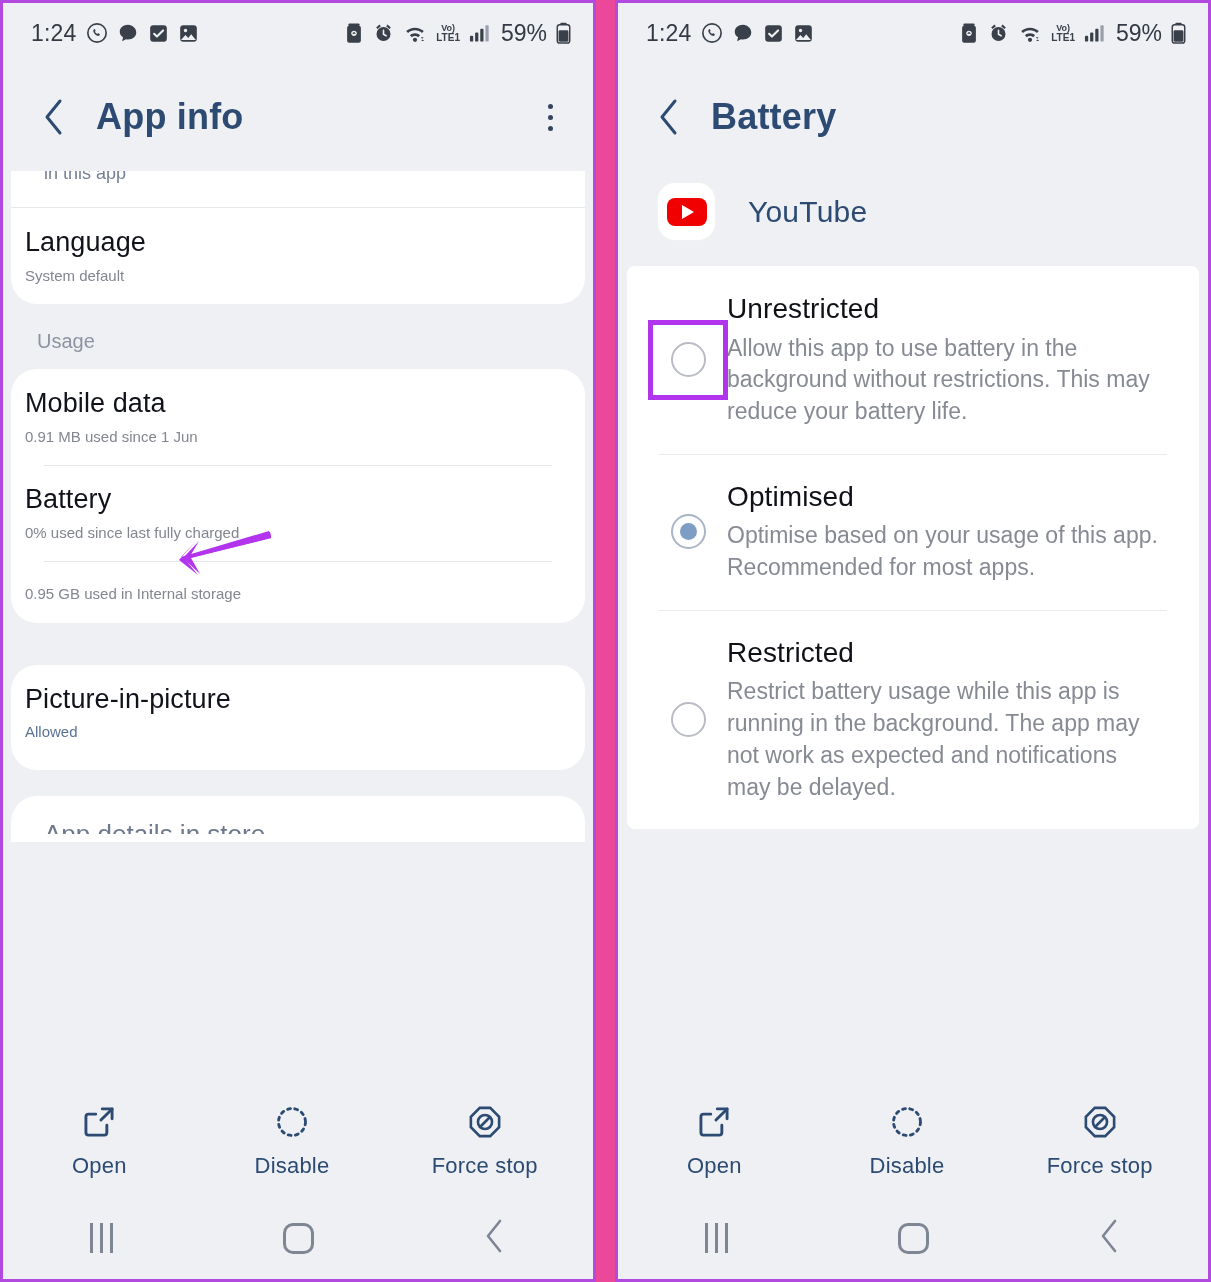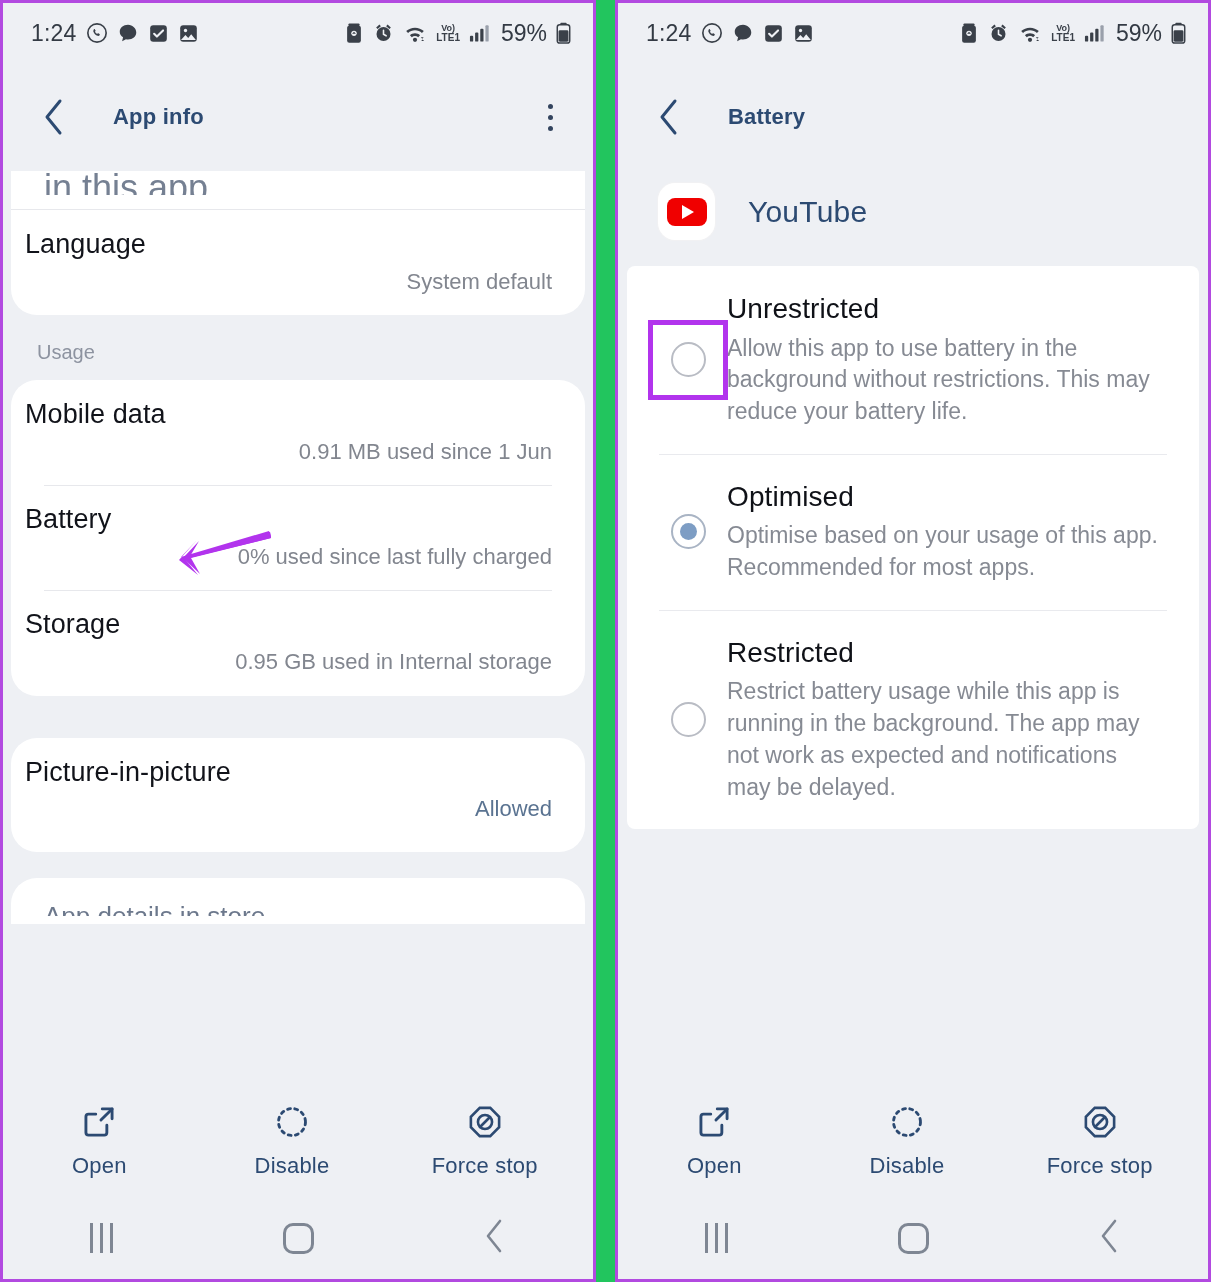--- a/index.html
+++ b/index.html
@@ -6,21 +6,21 @@
   html, body {
     width: 1211px; height: 1282px;
     background: #eceef3;
     font-family: "Liberation Sans", sans-serif;
     overflow: hidden;
   }
   .stage {
     position: relative;
     width: 1211px; height: 1282px;
     display: flex;
-    background: #22c55e;
+    background: #ec4899;
   }
 
   
   .phone {
     position: relative;
     height: 1282px;
     background: #eef0f4;
     border: 3px solid #b24ae0;
     overflow: hidden;
     flex: 0 0 auto;
@@ -48,24 +48,24 @@
     display: flex;
     align-items: center;
     padding: 0 26px 0 34px;
   }
   .back-chevron {
     width: 34px; height: 42px; flex: 0 0 auto;
     display:flex; align-items:center; justify-content:center;
     cursor: pointer;
   }
   .page-title {
-    font-size: 22px;
+    font-size: 36px;
     font-weight: 700;
     color: #2c4a72;
-    margin-left: 42px;
+    margin-left: 25px;
     letter-spacing: .2px;
     white-space: nowrap;
   }
   .kebab {
     margin-left: auto;
     width: 34px; height: 40px;
     display: flex; flex-direction: column;
     align-items: center; justify-content: center; gap: 6px;
     cursor: pointer;
   }
@@ -94,43 +94,42 @@
     position: absolute; left: 33px; right: 33px; top: 0;
     height: 1px; background: #e7e8ec;
   }
   .row-title {
     font-size: 27px;
     color: #11131a;
     line-height: 1.28;
     letter-spacing: .1px;
   }
   .row-sub {
-    font-size: 22px;
+    font-size: 15px;
     color: #82868f;
     margin-top: 6px;
     line-height: 1.3;
-    text-align: right;
   }
   .row-sub.blue { color: #5a7391; }
   .section-label {
     font-size: 20px;
     color: #8d93a0;
     padding: 26px 0 16px 34px;
   }
 
   
   .card-clip-top {
     margin-top: 0;
     border-radius: 0 0 26px 26px;
     position: relative;
   }
   .clipped-text {
-    font-size: 36px;
+    font-size: 18px;
     color: #5d6a80;
-    padding: 12px 33px;
+    padding: 0 33px;
     height: 22px;
     line-height: 0.3;
     overflow: hidden;
     opacity: .85;
   }
 
   
   .card-clip-bottom {
     border-radius: 26px 26px 0 0;
     height: 46px;
@@ -412,21 +411,20 @@
       <div class="card">
         <div class="row">
           <div class="row-title">Mobile data</div>
           <div class="row-sub">0.91 MB used since 1 Jun</div>
         </div>
         <div class="row">
           <div class="row-title">Battery</div>
           <div class="row-sub">0% used since last fully charged</div>
         </div>
         <div class="row">
-          <div class="row-title">Storage</div>
           <div class="row-sub">0.95 GB used in Internal storage</div>
         </div>
       </div>
 
       <div class="gap"></div>
 
       <div class="card" style="margin-top:20px;">
         <div class="row" style="padding-bottom:28px;">
           <div class="row-title">Picture-in-picture</div>
           <div class="row-sub blue">Allowed</div>

